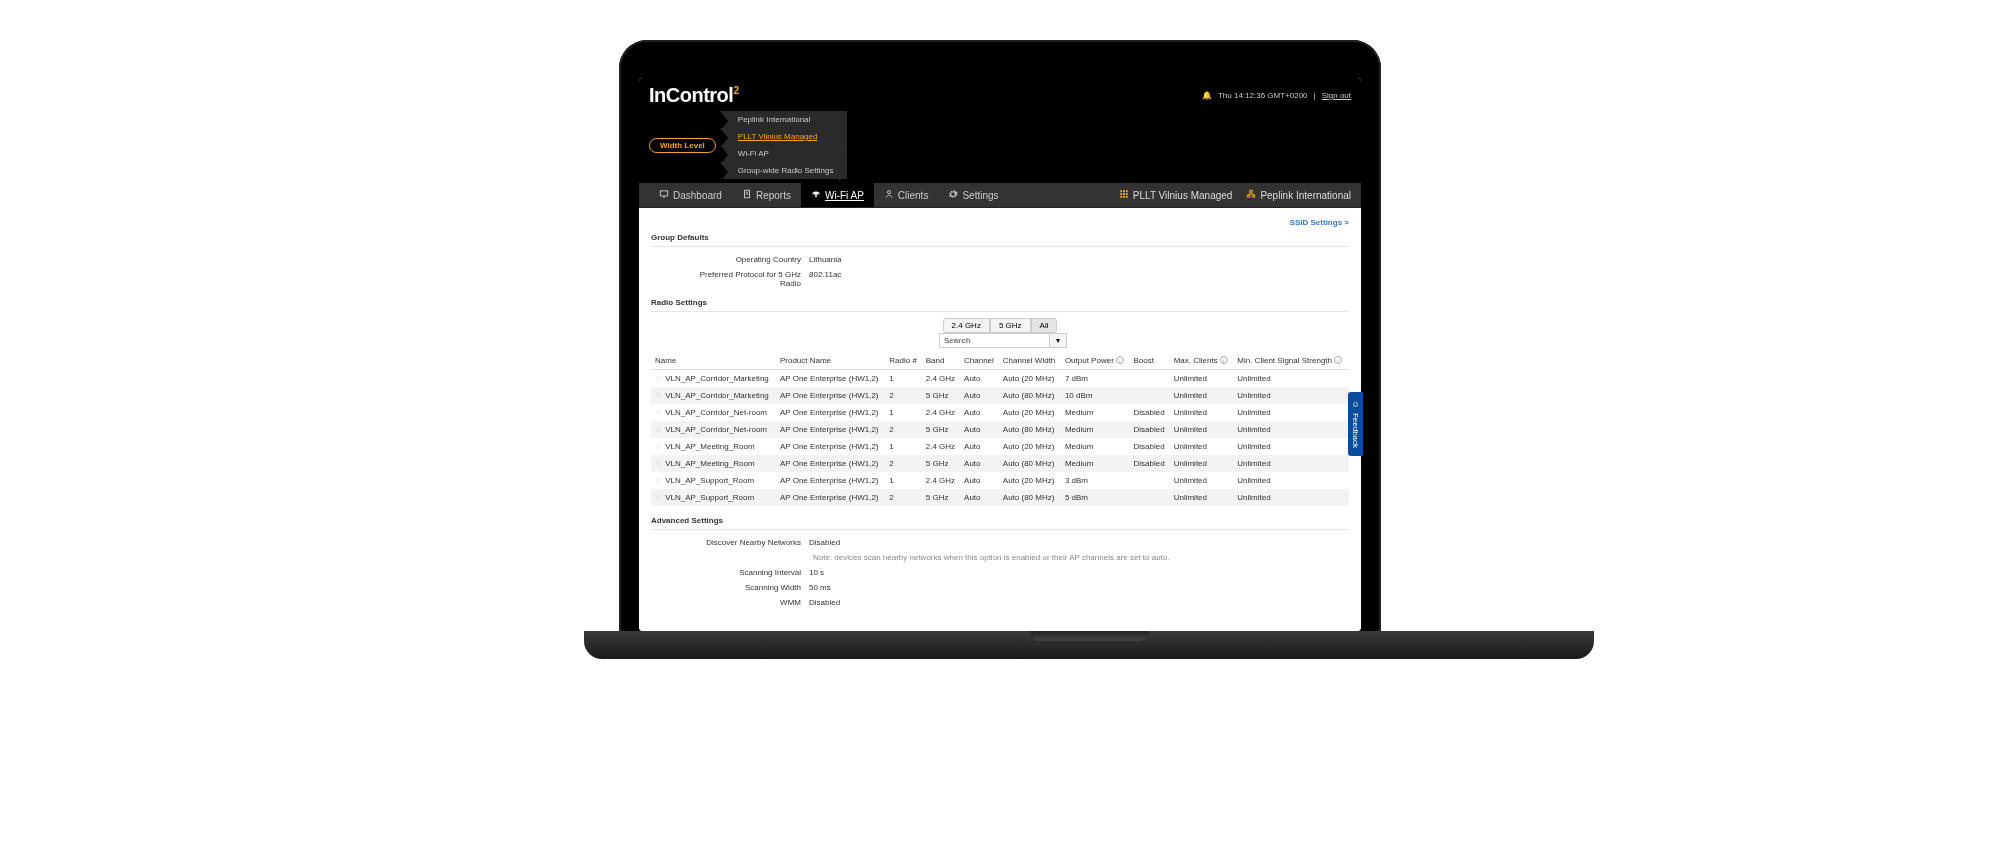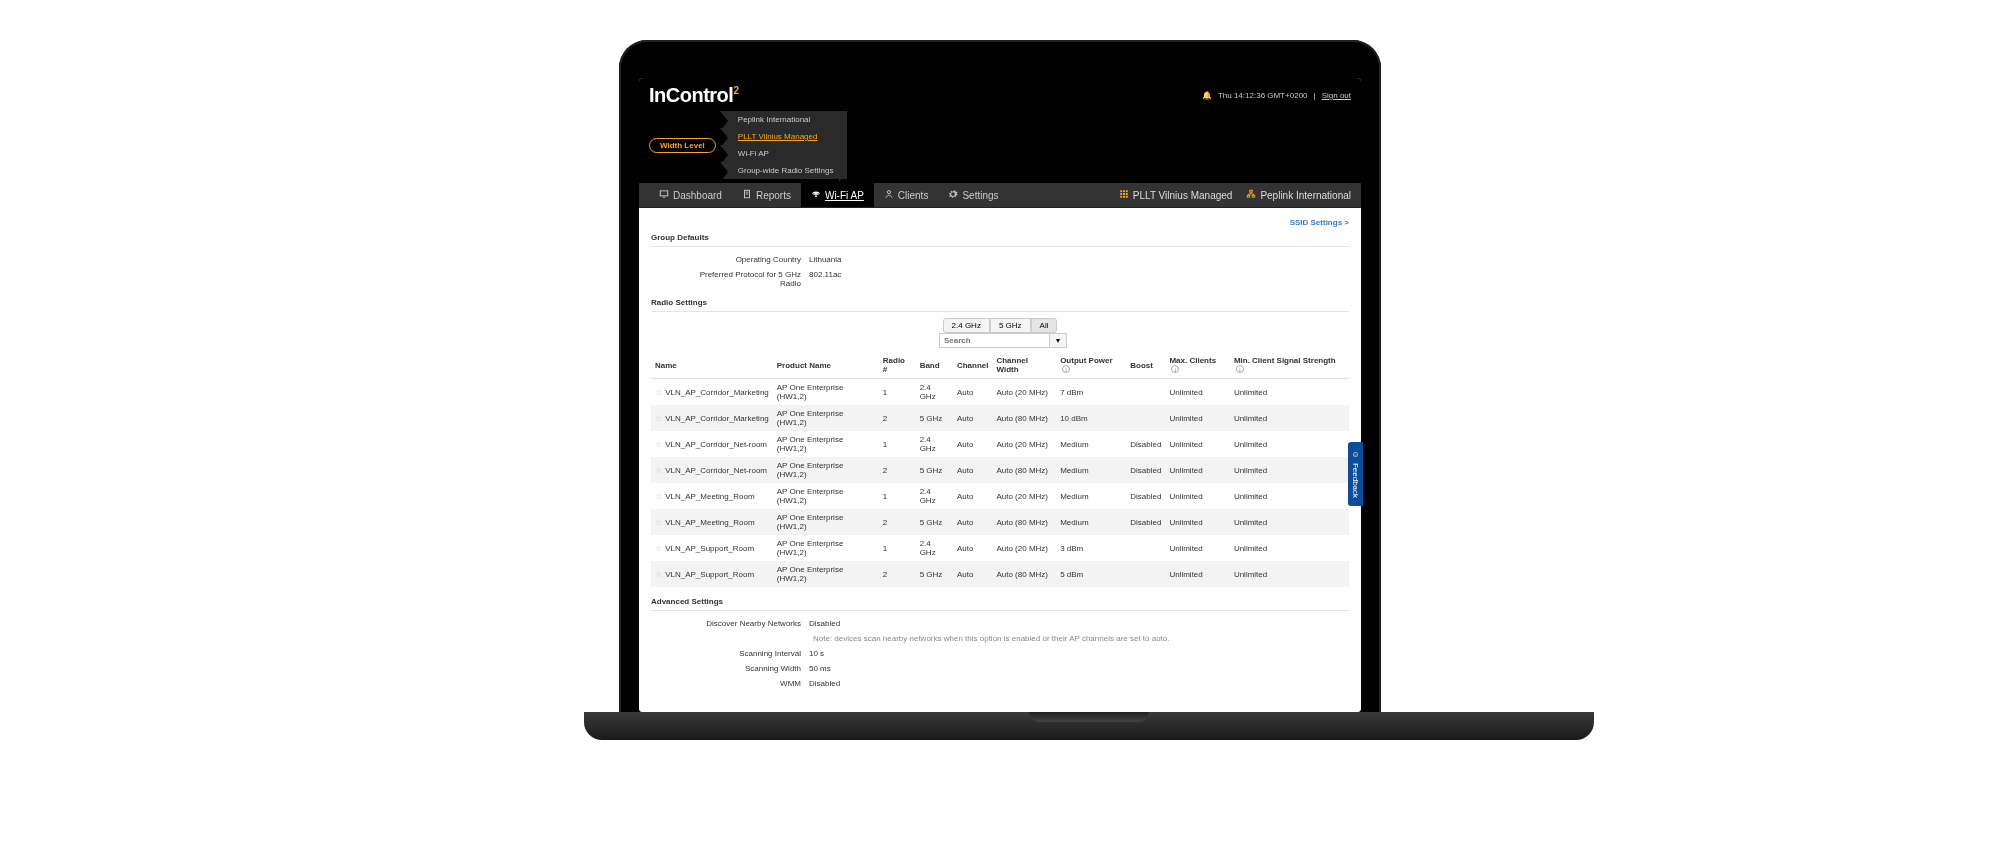--- a/index.html
+++ b/index.html
@@ -179,21 +179,21 @@
   border:1px solid #ccc;
   background:#f4f4f4;
   padding:2px 6px;
   font-size:8px;
 }
 
 
 table.radios { width:100%; border-collapse:collapse; font-size:8px; }
 table.radios th {
   text-align:left;
-  font-weight:700;
+  font-weight:400;
   padding:4px 4px;
   border-bottom:1px solid #ddd;
   background:#fff;
 }
 table.radios td {
   padding:4px 4px;
 }
 table.radios tr.row:nth-child(even) td { background:#f3f3f3; }
 .star { color:#ccc; margin-right:3px; }
 .info { display:inline-block; width:8px;height:8px;border:1px solid #aaa;border-radius:50%;font-size:6px;line-height:8px;text-align:center;color:#aaa;margin-left:2px;}

